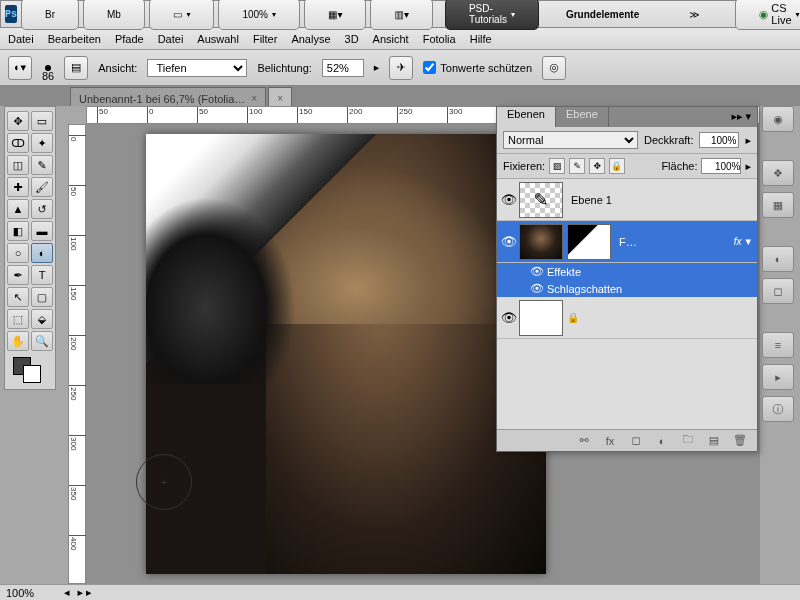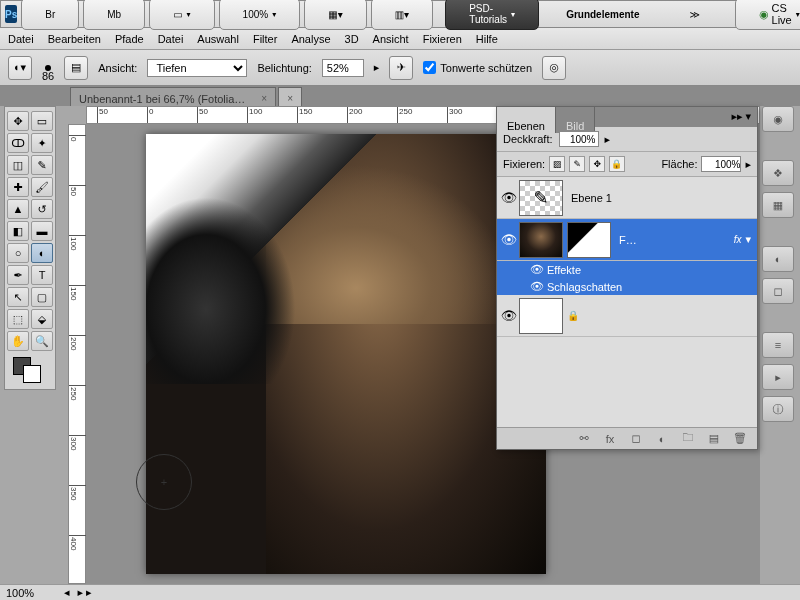--- a/index.html
+++ b/index.html
@@ -1,37 +1,37 @@
 <!DOCTYPE html>
 <html><head>
 <meta charset="utf-8">
 <style>
 * { margin:0; padding:0; box-sizing:border-box; font-family:Tahoma,Arial,sans-serif; font-size:11px; }
 body { background:#b8b8b8; width:800px; height:600px; overflow:hidden; position:relative; }
 .titlebar { height:28px; background:linear-gradient(#eaeaea,#d8d8d8); border:1px solid #888; display:flex; align-items:center; padding:0 4px; gap:4px; }
-.titlebar .ps { width:22px; height:18px; background:#0a3d6b; color:#7fcaff; display:flex; align-items:center; justify-content:center; font-weight:bold; font-size:10px; border-radius:2px; }
+.titlebar .ps { width:22px; height:18px; background:#0a3d6b; color:#7fcaff; display:flex; align-items:center; justify-content:center; font-weight:bold; font-size:10px; border-radius:2px;font-family:Liberation Mono, monospace; }
 .titlebar .btn { height:32px; padding:0 23px; background:linear-gradient(#f5f5f5,#ddd); border:1px solid #888; border-radius:5px; display:flex; align-items:center; font-size:10px; }
 .titlebar .dropdown::after { content:"▾"; margin-left:4px; font-size:8px; }
 .titlebar .dark { background:linear-gradient(#555,#333); color:#fff; border-color:#222; font-weight:normal; }
 .titlebar .sep { width:1px; height:18px; background:#999; margin:0 2px; }
 .titlebar .flex { flex:1; }
 .winbtns { display:flex; gap:2px; }
 .winbtns .wb { width:28px; height:18px; background:linear-gradient(#f5f5f5,#ddd); border:1px solid #888; border-radius:2px; display:flex; align-items:center; justify-content:center; font-size:10px; }
 .winbtns .close { background:linear-gradient(#f08070,#d04030); color:#fff; }
 .menubar { height:22px; background:linear-gradient(#e8e8e8,#d8d8d8); border-bottom:1px solid #999; display:flex; align-items:center; padding:0 8px; gap:14px; }
 .menubar span { cursor:default; }
 .optbar { height:36px; background:linear-gradient(#e0e0e0,#cdcdcd); border-bottom:1px solid #888; display:flex; align-items:center; padding:0 8px; gap:10px; }
 .optbar .tool { width:24px; height:24px; background:linear-gradient(#f5f5f5,#ddd); border:1px solid #888; border-radius:3px; display:flex; align-items:center; justify-content:center; }
 .optbar .brush { display:flex; flex-direction:column; align-items:center; line-height:1;margin-top:12px; }
 .optbar .brush .dot { width:6px; height:6px; background:#000; border-radius:50%; }
 .optbar label { font-size:11px; }
 .optbar select,.optbar input[type=text] { height:18px; border:1px solid #888; background:#fff; font-size:11px; padding:0 4px; }
 .optbar .check { display:flex; align-items:center; gap:4px; }
 .tabs { height:20px; background:#8a8a8a; display:flex; align-items:flex-end; padding-left:70px; }
-.tabs .tab { height:19px; padding:3px 8px 0; background:#a0a0a0; color:#333; border:1px solid #666; border-bottom:none; margin-right:2px; display:flex; align-items:center; gap:16px; font-size:10px; }
+.tabs .tab { height:19px; padding:3px 8px 0; background:#a0a0a0; color:#333; border:1px solid #666; border-bottom:none; margin-right:2px; display:flex; align-items:center; gap:6px; font-size:10px; }
 .tabs .tab.active { background:#c0c0c0; }
 .tabs .tab .x { font-size:10px; color:#555; }
 .workspace { position:absolute; top:106px; left:0; right:0; bottom:16px; background:#a8a8a8; }
 .toolbox { position:absolute; left:4px; top:0; width:52px; background:#d4d4d4; border:1px solid #888; padding:4px 2px; }
 .toolbox .row { display:flex; gap:2px; margin-bottom:2px; }
 .toolbox .t { width:22px; height:20px; background:linear-gradient(#e8e8e8,#d0d0d0); border:1px solid #999; border-radius:2px; display:flex; align-items:center; justify-content:center; font-size:11px; }
 .toolbox .t.sel { background:linear-gradient(#c8d8e8,#a8c0d8); border-color:#4a7090; }
 .toolbox .swatches { margin-top:6px; position:relative; height:28px; }
 .toolbox .fg { position:absolute; width:18px; height:18px; background:#444; border:1px solid #000; left:6px; top:0; }
 .toolbox .bg { position:absolute; width:18px; height:18px; background:#fff; border:1px solid #000; left:16px; top:8px; }
@@ -42,21 +42,21 @@
 .ruler-v .tick { position:absolute; left:0; width:18px; border-top:1px solid #555; font-size:8px; color:#333; padding-top:1px; writing-mode:vertical-lr; }
 .canvas { position:absolute; left:18px; top:18px; right:0; bottom:0; background:#909090; overflow:hidden; }
 .doc { position:absolute; left:60px; top:10px; width:400px; height:440px; background:#1a1512; box-shadow:0 0 8px rgba(0,0,0,0.5); }
 .doc .curl { position:absolute; left:0; top:0; width:230px; height:230px; background:linear-gradient(135deg,#fff 0%,#fff 15%,#ddd 25%,#555 40%,#222 50%,transparent 50%); }
 .doc .curl2 { position:absolute; left:0; top:0; width:200px; height:250px; background:radial-gradient(ellipse at 30% 70%,#333 0%,#111 30%,transparent 45%); }
 .doc .photo { position:absolute; right:0; top:0; bottom:0; left:120px; background:radial-gradient(ellipse at 40% 35%,#8a6a4a 0%,#6a5038 20%,#2a1f18 60%,#0a0805 100%); }
 .doc .hair { position:absolute; top:10px; right:10px; left:30px; height:180px; background:radial-gradient(ellipse at 50% 80%,#a8875f 0%,#7a5f42 30%,transparent 60%);} 
 .brush-cursor { position:absolute; left:50px; top:330px; width:56px; height:56px; border:1px solid #333; border-radius:50%; display:flex; align-items:center; justify-content:center; font-size:11px; color:#333; }
 .rpanel { position:absolute; top:106px; right:42px; width:262px; background:#d4d4d4; border:1px solid #666; box-shadow:2px 2px 6px rgba(0,0,0,0.3); }
 .rpanel .tabs2 { height:20px; background:#888; display:flex; }
-.rpanel .tabs2 .pt { padding:13px 10px; font-size:11px; background:#d4d4d4; border-right:1px solid #666; }
+.rpanel .tabs2 .pt { padding:1px 10px; font-size:11px; background:#d4d4d4; border-right:1px solid #666; }
 .rpanel .tabs2 .pt.inactive { background:#888; color:#ddd; }
 .rpanel .tabs2 .menu { margin-left:auto; padding:3px 6px; }
 .rpanel .blend { display:flex; align-items:center; padding:4px 6px; gap:6px; border-bottom:1px solid #aaa; }
 .rpanel .blend select { flex:1; height:18px; border:1px solid #888; font-size:11px; }
 .rpanel .blend input { width:40px; height:16px; border:1px solid #888; font-size:10px; text-align:right; padding-right:2px; }
 .rpanel .lock { display:flex; align-items:center; padding:4px 6px; gap:4px; border-bottom:1px solid #aaa; font-size:10px; }
 .rpanel .lock .ic { width:16px; height:16px; border:1px solid #999; background:#eee; display:flex; align-items:center; justify-content:center; font-size:9px; }
 .rpanel .layers { background:#ddd; min-height:250px; }
 .layer { display:flex; align-items:center; border-bottom:1px solid #bbb; min-height:42px; padding:2px; }
 .layer.sel { background:#3875d7; color:#fff; }
@@ -108,21 +108,21 @@
 <div class="menubar">
   <span>Datei</span>
   <span>Bearbeiten</span>
   <span>Pfade</span>
   <span>Datei</span>
   <span>Auswahl</span>
   <span>Filter</span>
   <span>Analyse</span>
   <span>3D</span>
   <span>Ansicht</span>
-  <span>Fixieren</span>
+  <span>Fotolia</span>
   <span>Hilfe</span>
 </div>
 
 <div class="optbar">
   <div class="tool">◐▾</div>
   <div class="brush">
       <div class="dot"></div>
       <span>86</span>
     </div>
   <div class="tool">▤</div>
@@ -233,24 +233,25 @@
         <div class="curl2"></div>
       </div>
       <div class="brush-cursor">+</div>
     </div>
   </div>
 </div>
 
 <div class="rpanel">
   <div class="tabs2">
     <div class="pt">Ebenen</div>
-    <div class="pt inactive">Bild</div>
+    <div class="pt inactive">Ebene</div>
     <div class="menu">▸▸ ▾</div>
   </div>
   <div class="blend">
+    <select><option>Normal</option></select>
     <label>Deckkraft:</label>
     <input value="100%" style="">
       <span>▸</span>
   </div>
   <div class="lock">
     <span>Fixieren:</span>
     <div class="ic">▨</div>
     <div class="ic">✎</div>
     <div class="ic">✥</div>
     <div class="ic">🔒</div>

